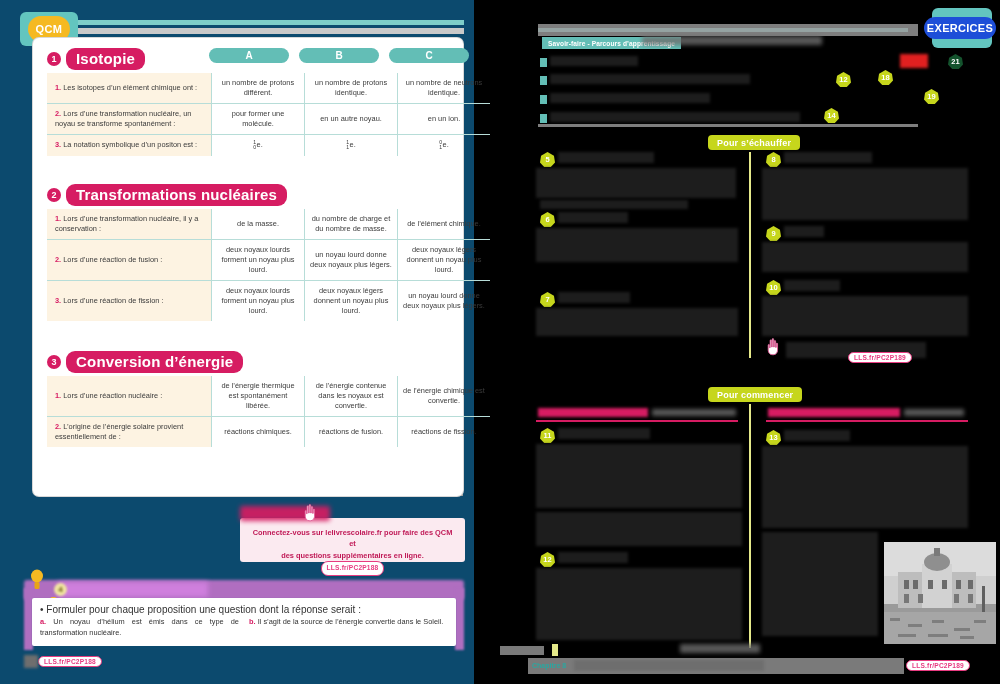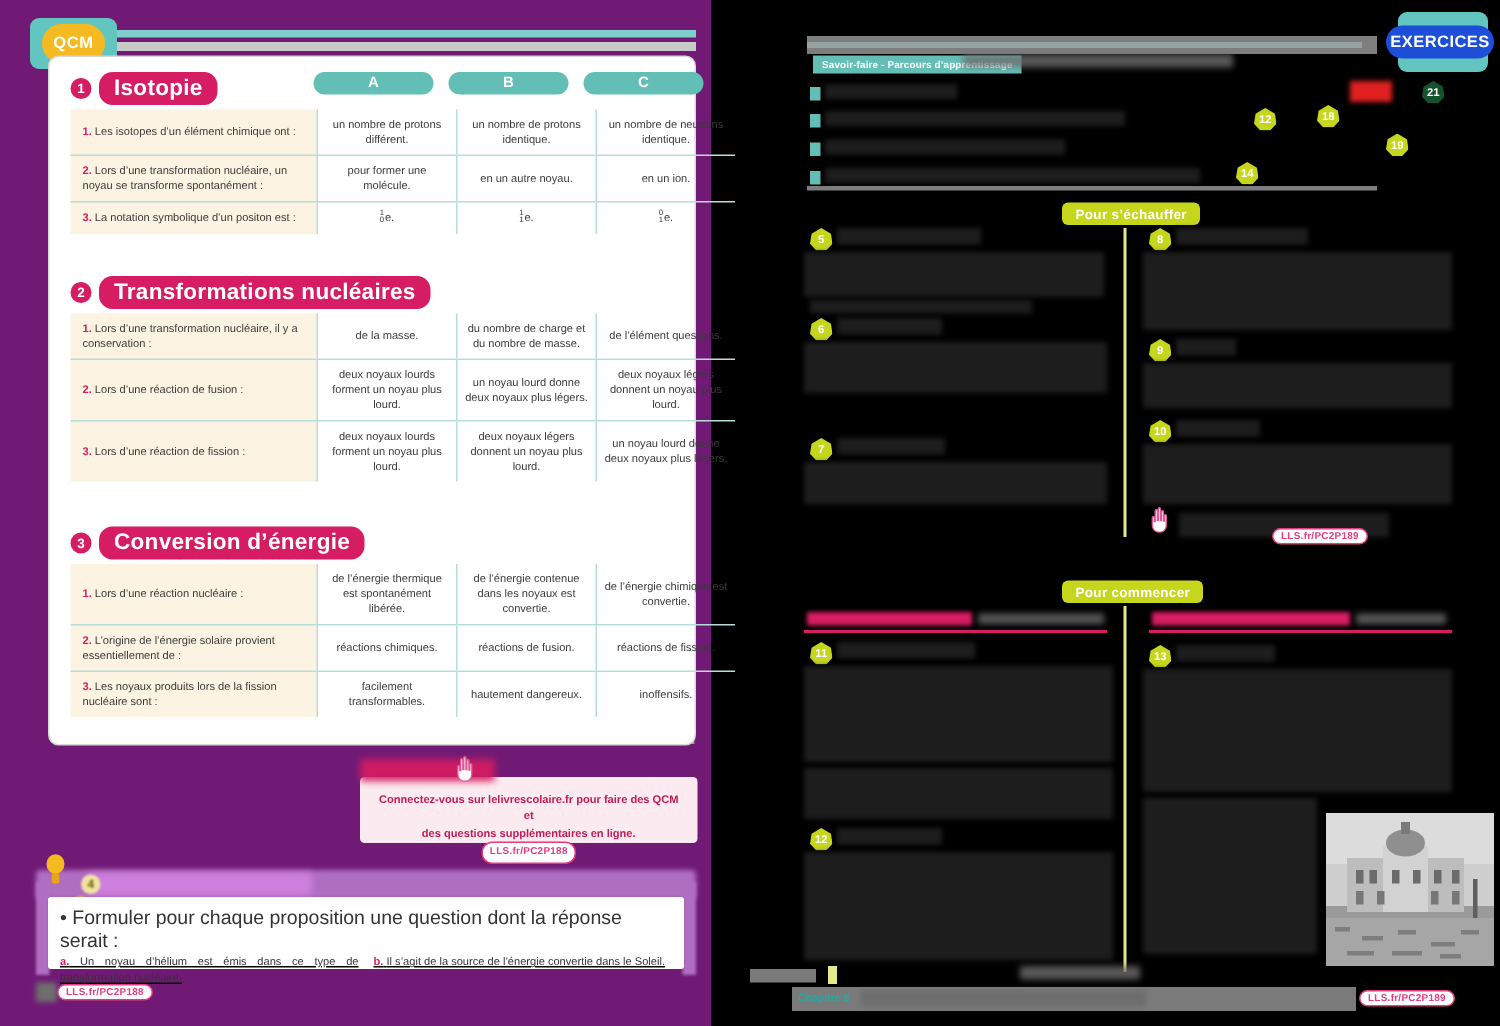--- a/index.html
+++ b/index.html
@@ -1,20 +1,20 @@
 <!DOCTYPE html>
 <html><head>
 <meta charset="utf-8">
 <style>
   html,body{margin:0;padding:0;background:#000;}
   body{width:1000px;height:684px;overflow:hidden;font-family:"Liberation Sans",sans-serif;}
   .page{position:absolute;inset:0;background:#000;}
 
   
-  .left-page{position:absolute;left:0;top:0;width:474px;height:684px;background:#701a75;}
+  .left-page{position:absolute;left:0;top:0;width:474px;height:684px;background:#0c4a6e;}
   .teal-tab{position:absolute;left:20px;top:12px;width:58px;height:34px;background:#63c5bf;border-radius:6px;}
   .qcm-badge{position:absolute;left:28px;top:16px;width:42px;height:26px;background:#f5b921;border-radius:13px;
              color:#fff;font-size:11px;font-weight:bold;display:flex;align-items:center;justify-content:center;letter-spacing:.4px;}
   .teal-rule{position:absolute;left:78px;top:20px;width:386px;height:5px;background:#7ecec9;}
   .teal-rule2{position:absolute;left:78px;top:28px;width:386px;height:6px;background:#c9c9c9;}
 
   .qcm-card{position:absolute;left:33px;top:38px;width:430px;height:458px;background:#fff;border-radius:6px;
             box-shadow:0 0 0 1px #d8d8d8;}
   .qcm-shadow{position:absolute;left:455px;top:44px;width:8px;height:452px;background:#9a9a9a;}
 
@@ -48,22 +48,22 @@
 
   
   .purple-wrap{position:absolute;left:24px;top:566px;width:440px;height:92px;}
   .purple-bar{position:absolute;left:0;top:14px;width:440px;height:20px;background:#b06ec0;filter:blur(1.6px);border-radius:3px;}
   .purple-title{position:absolute;left:34px;top:16px;width:150px;height:15px;background:#cf7fdd;filter:blur(2.6px);}
   .purple-num{position:absolute;left:30px;top:17px;width:13px;height:13px;border-radius:50%;background:#efe3a0;
               color:#6b5b10;font-size:8px;font-weight:bold;display:flex;align-items:center;justify-content:center;filter:blur(.8px);}
   .bulb{position:absolute;left:6px;top:3px;width:14px;height:22px;}
   .qmark{position:absolute;font-size:18px;color:#f5b921;font-weight:bold;filter:blur(.7px);}
   .purple-body{position:absolute;left:8px;top:32px;width:424px;height:48px;background:#fff;border-radius:2px;}
-  .purple-body .lead{margin:0;padding:6px 8px 2px;font-size:13px;color:#333;}
-  .cols2{display:flex;gap:10px;padding:0 8px;text-decoration:underline;}
+  .purple-body .lead{margin:0;padding:6px 8px 2px;font-size:10px;color:#333;}
+  .cols2{display:flex;gap:10px;padding:0 8px;}
   .cols2 div{flex:1;font-size:7.4px;color:#333;line-height:1.45;text-align:justify;}
   .ab{color:#d61c62;font-weight:bold;}
   .purple-edge{position:absolute;width:9px;background:#b06ec0;filter:blur(1.2px);}
   .lls-bl{position:absolute;left:38px;top:656px;}
 
   
   .right-page{position:absolute;left:500px;top:0;width:500px;height:684px;background:#000;}
   .teal-tab-r{position:absolute;right:8px;top:8px;width:60px;height:40px;background:#63c5bf;border-radius:6px;}
   .ex-badge{position:absolute;right:4px;top:17px;width:72px;height:22px;background:#1d4ed8;border-radius:11px;color:#fff;
             font-size:11px;font-weight:bold;display:flex;align-items:center;justify-content:center;letter-spacing:.3px;}
@@ -143,21 +143,21 @@
         <div class="sect-head">
           <span class="num-circle">2</span>
           <span class="sect-pill">Transformations nucléaires</span>
         </div>
         <table class="q">
           <tbody>
               <tr>
             <td class="lbl"><span class="qn">1.</span> <span>Lors d’une transformation nucléaire, il y a conservation :</span></td>
             <td class="opt">de la masse.</td>
             <td class="opt">du nombre de charge et du nombre de masse.</td>
-            <td class="opt">de l’élément questions.</td>
+            <td class="opt">de l’élément chimique.</td>
           </tr>
           <tr>
             <td class="lbl"><span class="qn">2.</span> <span>Lors d’une réaction de fusion :</span></td>
             <td class="opt">deux noyaux lourds forment un noyau plus lourd.</td>
             <td class="opt">un noyau lourd donne deux noyaux plus légers.</td>
             <td class="opt">deux noyaux légers donnent un noyau plus lourd.</td>
           </tr>
           <tr>
             <td class="lbl"><span class="qn">3.</span> <span>Lors d’une réaction de fission :</span></td>
             <td class="opt">deux noyaux lourds forment un noyau plus lourd.</td>
@@ -179,26 +179,20 @@
             <td class="lbl"><span class="qn">1.</span> <span>Lors d’une réaction nucléaire :</span></td>
             <td class="opt">de l’énergie thermique est spontanément libérée.</td>
             <td class="opt">de l’énergie contenue dans les noyaux est convertie.</td>
             <td class="opt">de l’énergie chimique est convertie.</td>
           </tr>
           <tr>
             <td class="lbl"><span class="qn">2.</span> <span>L’origine de l’énergie solaire provient essentiellement de :</span></td>
             <td class="opt">réactions chimiques.</td>
             <td class="opt">réactions de fusion.</td>
             <td class="opt">réactions de fission.</td>
-          </tr>
-          <tr>
-            <td class="lbl"><span class="qn">3.</span> <span>Les noyaux produits lors de la fission nucléaire sont :</span></td>
-            <td class="opt">facilement transformables.</td>
-            <td class="opt">hautement dangereux.</td>
-            <td class="opt">inoffensifs.</td>
           </tr>
         </tbody>
           </table>
       </div>
     </div>
 
     <div class="pink-strip">
       <div class="redact"></div>
       <svg class="hand" viewBox="0 0 24 28">
         <path d="M9 26c-3 0-6-3-6-7V11c0-1.4 2-1.4 2 0v4h1V4c0-1.5 2.2-1.5 2.2 0v10h1V2c0-1.6 2.2-1.6 2.2 0v12h1V5c0-1.5 2.1-1.5 2.1 0v9.5h1V9c0-1.4 2-1.4 2 0v10c0 4-3 7-6 7z" fill="#fff" stroke="#e05a95" stroke-width="1.4"></path>

